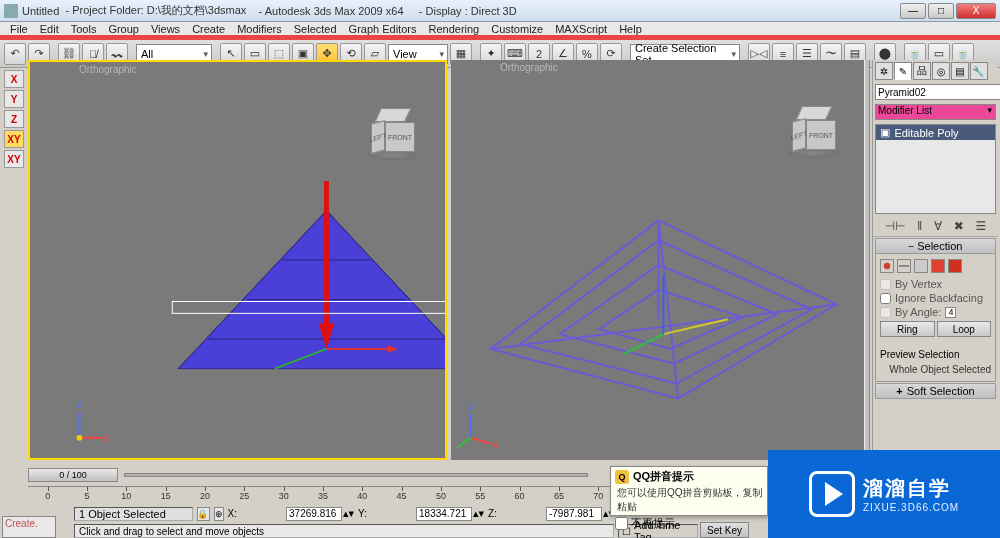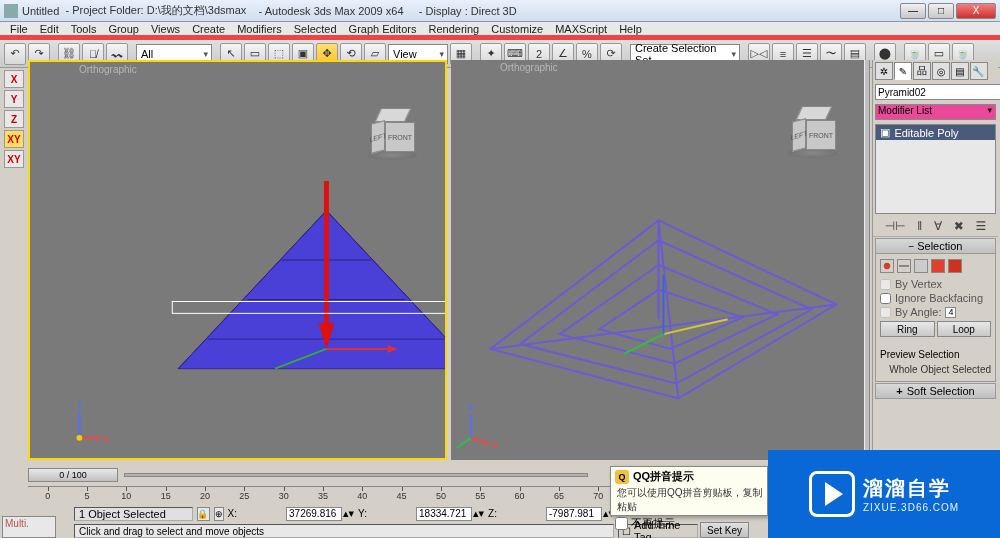--- a/index.html
+++ b/index.html
@@ -362,21 +362,21 @@
   <div class="status2">
     <div class="sel">1 Object Selected</div>
     <div class="lock">🔒</div>
     <div class="lock">⊕</div>
     <div class="coord"><label>X:</label><input value="37269.816" style="">▴▾</div>
     <div class="coord"><label>Y:</label><input value="18334.721" style="">▴▾</div>
     <div class="coord"><label>Z:</label><input value="-7987.981" style="">▴▾</div>
   </div>
 </div>
 
-<div class="scriptcorner">Multi.</div>
+<div class="scriptcorner">Create.</div>
 <div class="promptbar">Click and drag to select and move objects</div>
 <div class="addtag">☐ <span>Add Time Tag</span></div>
 <div class="keybtns">
   <div class="kb">Set Key</div>
 </div>
 
 <div class="popup">
   <div class="pt">
       <div class="qicon">Q</div>
       <span>QQ拼音提示</span>

